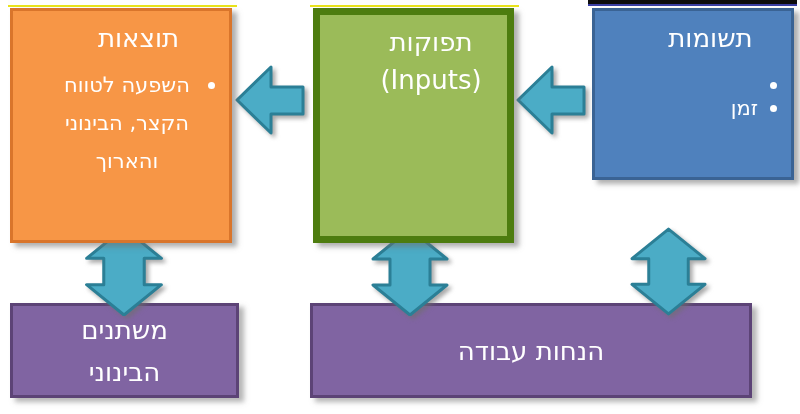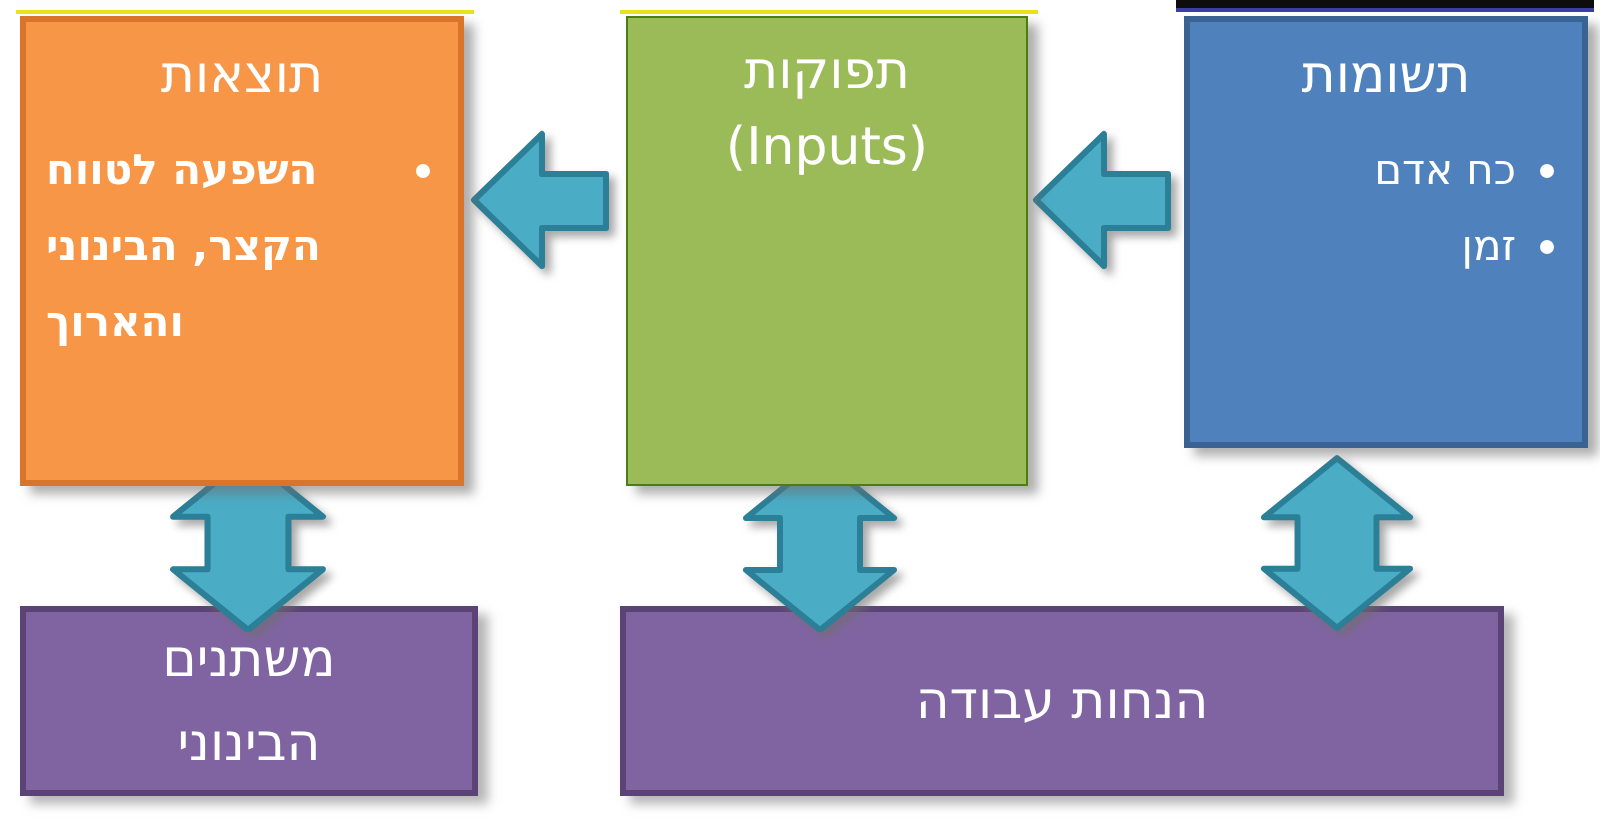--- a/index.html
+++ b/index.html
@@ -11,32 +11,32 @@
 
   
   .strip{position:absolute;top:0;height:5px;}
   .strip-light{background:#fdfdfd;border-bottom:2px solid #e9e31a;}
   .strip-dark{background:#0d0d0d;border-bottom:2px solid #3b3fa3;}
 
   
   .box{
     position:absolute;z-index:3;color:#fff;direction:rtl;
     box-shadow:5px 4px 5px rgba(110,110,110,0.55);
-    box-sizing:border-box;padding-top:8px;
+    box-sizing:border-box;padding-top:8px;padding-left:35px;
   }
   .box-outcomes{left:10px;top:8px;width:222px;height:235px;background:#f79646;border:3px solid #d9752b;}
-  .box-outputs{left:313px;top:8px;width:201px;height:235px;background:#9bbb59;border:1px solid #4d7c0f;}
-  .box-inputs{left:592px;top:8px;width:202px;height:216px;background:#4f81bd;border:3px solid #3a6394;}
+  .box-outputs{left:313px;top:8px;width:201px;height:235px;background:#9bbb59;border:7px solid #4d7c0f;}
+  .box-inputs{left:592px;top:8px;width:202px;height:172px;background:#4f81bd;border:3px solid #3a6394;}
 
   .box-title{font-size:26px;line-height:38px;text-align:center;white-space:nowrap;}
   .bullets{margin-top:9px;padding:0 14px 0 10px;}
   .bullet-row{display:flex;gap:12px;align-items:flex-start;font-size:21px;line-height:38px;}
   .dot{flex:none;width:7px;height:7px;border-radius:50%;background:#fff;margin-top:16px;}
   .bullet-text{text-align:right;}
-  .bullet-text.center{flex:1;text-align:left;font-weight:bold;}
+  .bullet-text.center{flex:1;text-align:center;}
 
   
   .pbox{
     position:absolute;z-index:1;background:#8064a2;border:3px solid #5c4376;
     color:#fff;direction:rtl;box-sizing:border-box;
     box-shadow:5px 4px 5px rgba(110,110,110,0.5);
     display:flex;flex-direction:column;justify-content:center;align-items:center;
   }
   .pbox-external{left:10px;top:303px;width:229px;height:95px;}
   .pbox-assumptions{left:310px;top:303px;width:442px;height:95px;justify-content:center;}
@@ -83,21 +83,20 @@
 <div class="box box-outputs">
   <div class="box-title">תפוקות</div>
   <div class="box-title" dir="ltr">(Inputs)</div>
 </div>
 
 <div class="box box-inputs">
   <div class="box-title">תשומות</div>
   <div class="bullets">
     <div class="bullet-row">
       <span class="dot"></span>
-      <span class="bullet-text">כח אדם</span>
     </div>
     <div class="bullet-row">
       <span class="dot"></span>
       <span class="bullet-text">זמן</span>
     </div>
   </div>
 </div>
 
 <div class="pbox pbox-external">
   <div class="pbox-line">משתנים</div>

